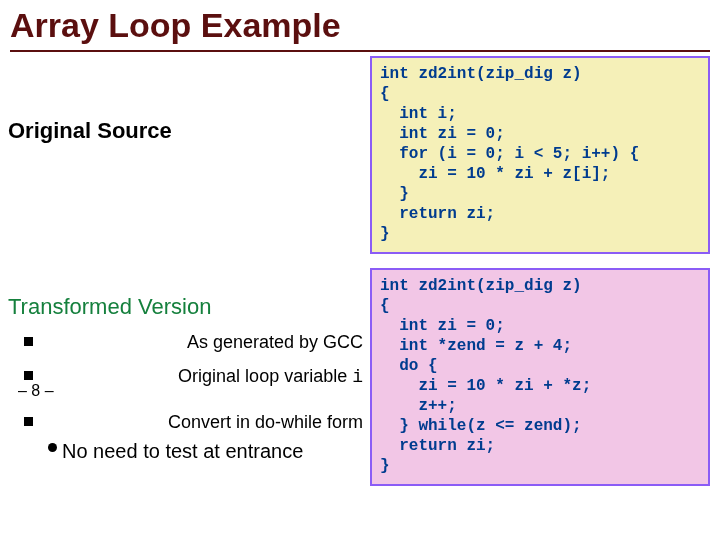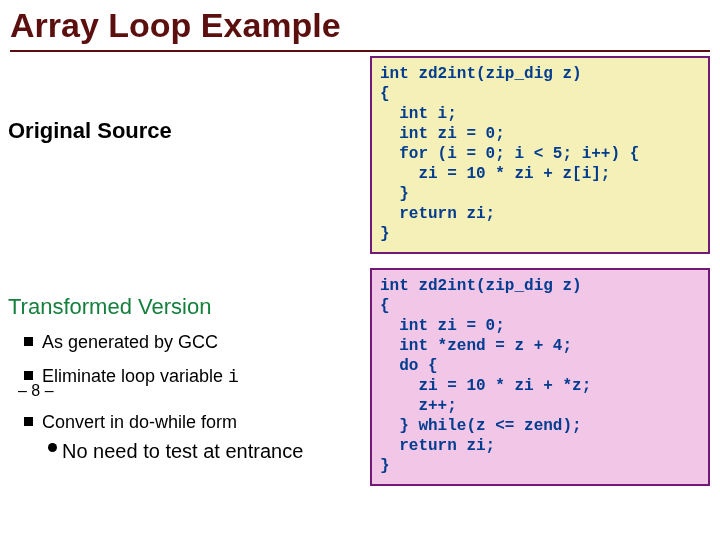--- a/index.html
+++ b/index.html
@@ -64,20 +64,21 @@
     margin: 0;
     padding: 0;
     list-style: none;
   }
   .bullets li.lvl1 {
     position: relative;
     padding-left: 34px;
     font-size: 18px;
     line-height: 1.35;
     margin-top: 10px;
+    text-align: right;
   }
   .bullets li.lvl1::before {
     content: "";
     position: absolute;
     left: 16px;
     top: 7px;
     width: 9px;
     height: 9px;
     background: #000;
   }
@@ -96,21 +97,21 @@
     width: 9px;
     height: 9px;
     background: #000;
     border-radius: 50%;
   }
   .gap {
     height: 10px;
   }
   .codebox {
     box-sizing: border-box;
-    border: 2px solid #701a75;
+    border: 2px solid #8b5cf6;
     font-family: "Courier New", Courier, monospace;
     font-weight: bold;
     font-size: 16px;
     line-height: 1.25;
     white-space: pre;
     padding: 6px 8px 8px 8px;
   }
   .codebox.yellow {
     background: #f5f0b8;
     color: #003c8f;
@@ -137,21 +138,21 @@
 <div class="slide">
   <div class="title">Array Loop Example</div>
   <div class="title-underline"></div>
 
   <div class="left-col">
     <div class="section-heading">Original Source</div>
     <div class="section-heading2">Transformed Version</div>
     <ul class="bullets">
       <li class="lvl1">As generated by GCC</li>
       <li class="lvl1">
-        <span>Eliminate loop variable </span><span class="mono">i</span>
+        <span>Original loop variable </span><span class="mono">i</span>
       </li>
     </ul>
     <div class="gap"></div>
     <ul class="bullets">
       <li class="lvl1">Convert in do-while form</li>
       <li class="lvl2">No need to test at entrance</li>
     </ul>
   </div>
 
   <div class="right-col">

